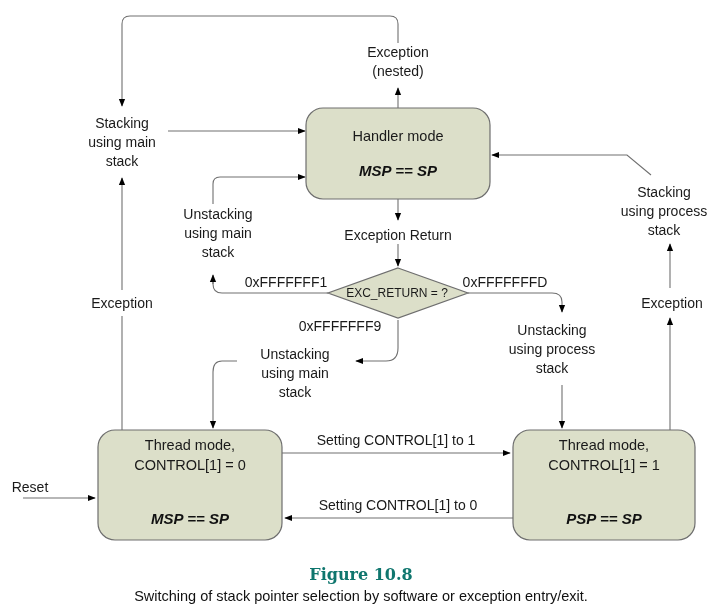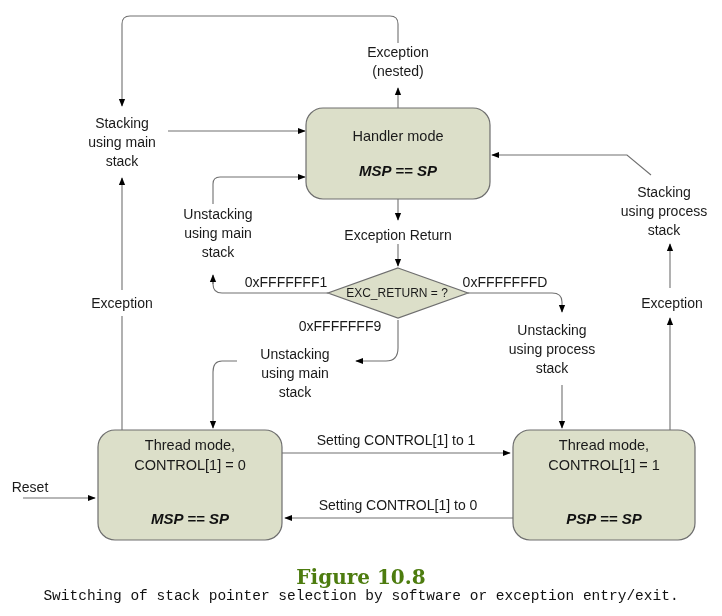--- a/index.html
+++ b/index.html
@@ -4,22 +4,22 @@
 <style>
   html, body { margin: 0; padding: 0; background: #ffffff; }
   body { width: 722px; height: 616px; position: relative; overflow: hidden; font-family: "Liberation Sans", sans-serif; }
   svg#diagram { position: absolute; left: 0; top: 0; }
   .lbl { font-family: "Liberation Sans", sans-serif; font-size: 14px; fill: #1a1a1a; }
   .box-title { font-family: "Liberation Sans", sans-serif; font-size: 14.5px; fill: #1a1a1a; }
   .box-eq { font-family: "Liberation Sans", sans-serif; font-size: 15px; font-weight: bold; font-style: italic; fill: #111; }
   .dia-txt { font-family: "Liberation Sans", sans-serif; font-size: 12px; fill: #1a1a1a; }
   .box { fill: #dcdfc9; stroke: #6e6e6e; stroke-width: 1.2; }
   .line { fill: none; stroke: #707070; stroke-width: 1.1; }
-  .caption-title { position: absolute; left: 0; width: 722px; top: 565px; text-align: center; font-family: "DejaVu Serif", serif; font-weight: bold; font-size: 20px; color: #4d7c0f; }
-  .caption-text { position: absolute; left: 0; width: 722px; top: 588px; text-align: center; font-family: Liberation Mono, monospace; font-size: 14.5px; color: #111; }
+  .caption-title { position: absolute; left: 0; width: 722px; top: 565px; text-align: center; font-family: "DejaVu Serif", serif; font-weight: bold; font-size: 16px; color: #0f766e; }
+  .caption-text { position: absolute; left: 0; width: 722px; top: 588px; text-align: center; font-family: Liberation Sans, sans-serif; font-size: 14.5px; color: #111; }
 </style>
 </head>
 <body>
 
 <svg id="diagram" width="722" height="560" viewBox="0 0 722 560">
   <defs>
     <marker id="ah" viewBox="0 0 10 10" refX="9" refY="5" markerWidth="8" markerHeight="8" orient="auto-start-reverse" markerUnits="userSpaceOnUse">
       <path d="M0,1 L10,5 L0,9 z" fill="#000"></path>
     </marker>
   </defs>

